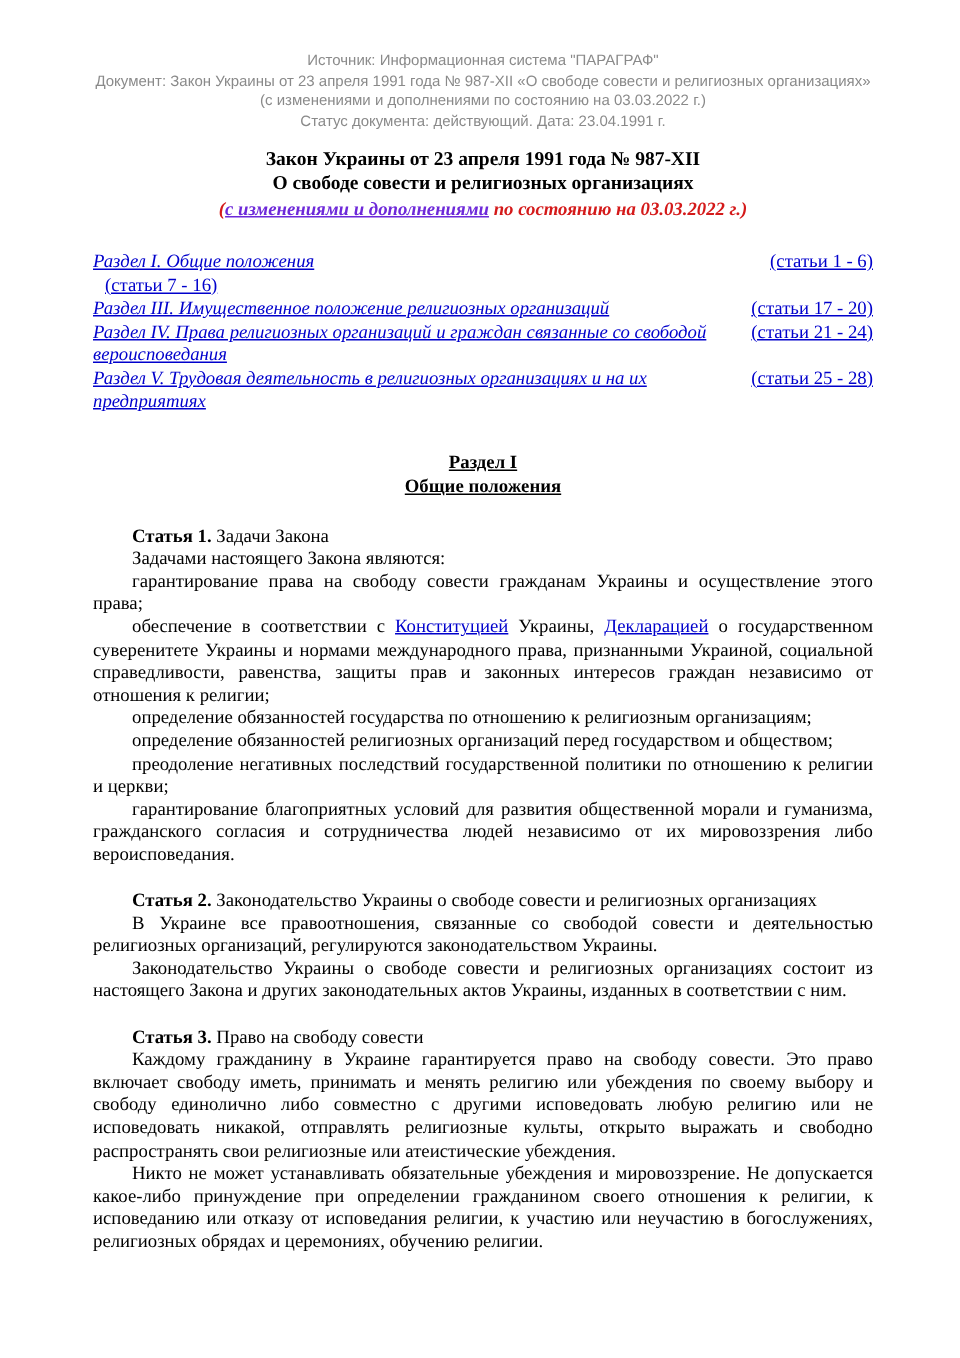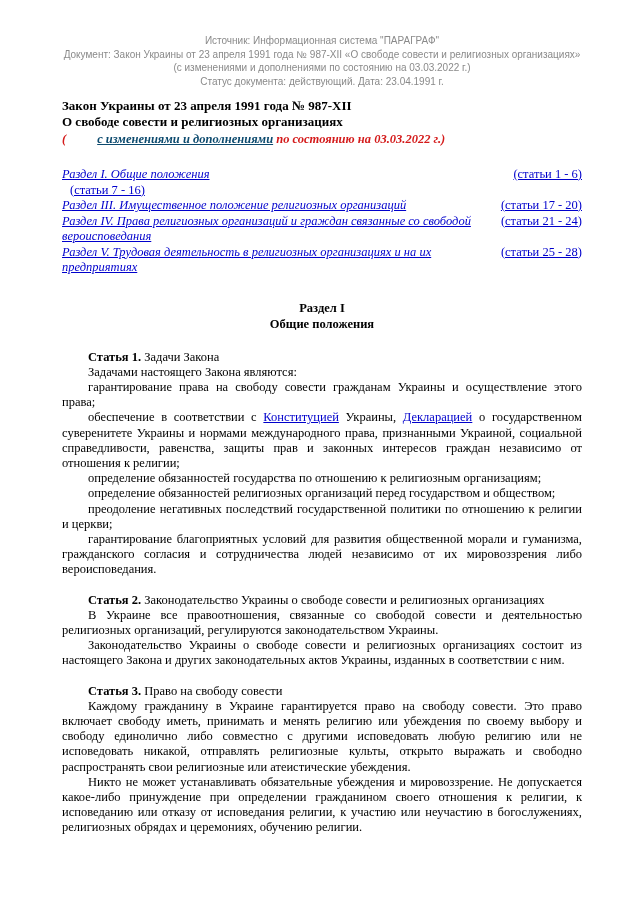--- a/index.html
+++ b/index.html
@@ -9,33 +9,33 @@
     color:#000;
   }
   .page { padding:34px 58px 40px 62px; }
 
   
   .meta { text-align:center; color:#8a8a8a; font-size:10px; line-height:13px;
           font-family:"Liberation Sans","DejaVu Sans",sans-serif; }
   .meta .m-line { margin:0 0 1px 0; }
 
   
-  .title-block { margin-top:10px; }
+  .title-block { text-align:center; margin-top:10px; }
   .title-line { font-weight:bold; font-size:13px; line-height:16px; }
   .amendment { color:#d41a1a; font-weight:bold; font-style:italic; font-size:12.5px; margin-top:2px; }
-  .amendment a { color:#0c4a6e; text-decoration:underline; cursor:pointer;padding-left:31px; }
+  .amendment a { color:#6d28d9; text-decoration:underline; cursor:pointer; }
 
   
   .toc { margin-top:20px; font-size:12.5px; line-height:15.5px; }
   .toc-row { display:flex; justify-content:space-between; align-items:flex-start; }
   .toc-label { color:#0000cc; text-decoration:underline; cursor:pointer; max-width:440px;font-style:italic; }
   .toc-art { color:#0000cc; text-decoration:underline; cursor:pointer; white-space:nowrap; margin-left:8px; }
 
   
-  .section-heading { text-align:center; font-weight:bold; font-size:12.5px; line-height:16px; margin-top:24px; }
+  .section-heading { text-align:center; font-weight:bold; font-size:12.5px; line-height:16px; margin-top:24px;text-decoration:underline; }
 
   
   .doc-body { margin-top:18px; font-size:12.5px; line-height:15.2px; }
   .doc-body p { margin:0; text-indent:26px; text-align:justify; }
   .article-heading { margin-top:15px !important; }
   .inline-link { color:#0000cc; text-decoration:underline; cursor:pointer; }
 </style>
 </head>
 <body>
 

